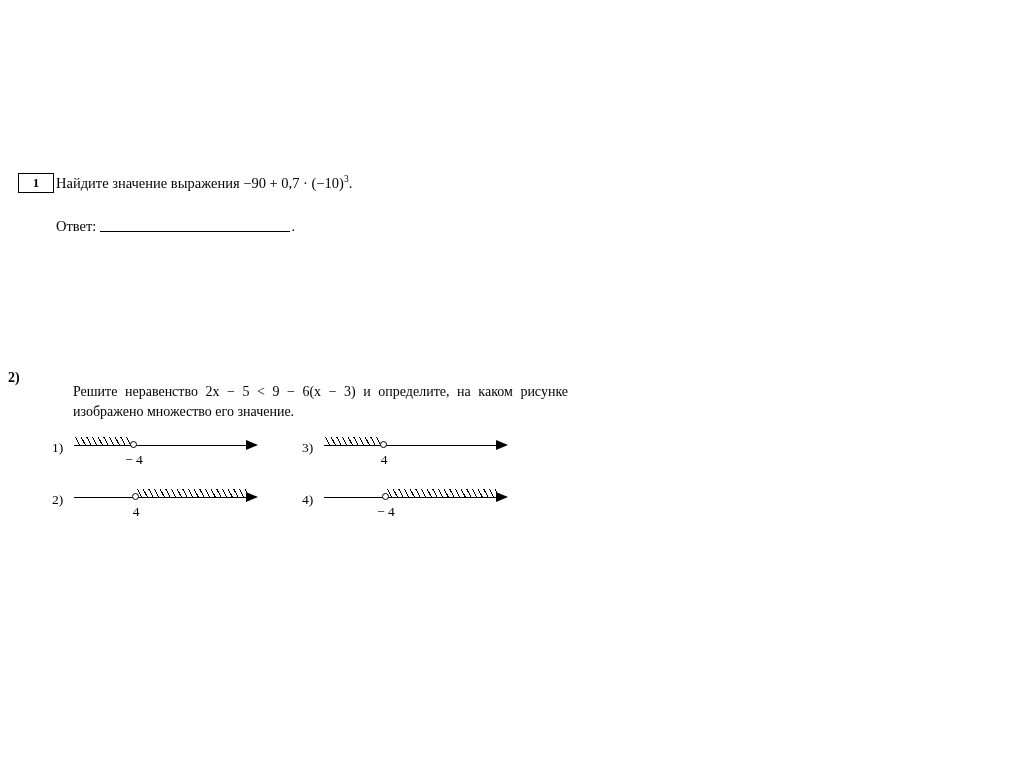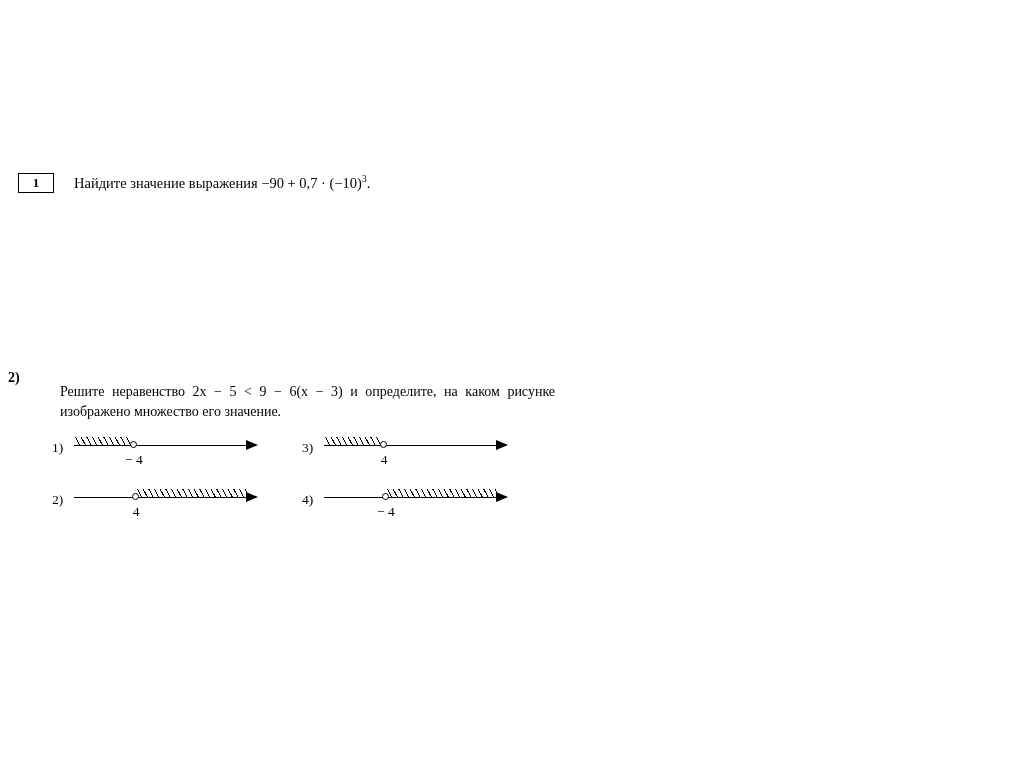--- a/index.html
+++ b/index.html
@@ -40,21 +40,21 @@
     border: 1px solid #000;
     box-sizing: border-box;
     font-size: 13px;
     font-weight: bold;
     text-align: center;
     line-height: 18px;
     font-family: "Liberation Serif", serif;
   }
   .task1-body {
     position: absolute;
-    left: 56px;
+    left: 38px;
     top: 0;
     width: 900px;
   }
   .stmt {
     font-size: 14.5px;
     line-height: 18px;
     white-space: nowrap;
   }
   .math {
     font-family: "Liberation Serif", serif;
@@ -84,21 +84,21 @@
   .task2-marker {
     position: absolute;
     left: 8px;
     top: 370px;
     font-size: 14px;
     font-weight: bold;
     font-family: "Liberation Serif", serif;
   }
   .task2 {
     position: absolute;
-    left: 60px;
+    left: 73px;
     top: 382px;
     width: 520px;
   }
   .task2 .stmt-line {
     font-size: 14px;
     line-height: 20px;
     text-align: justify;
     text-align-last: justify;
     width: 495px;
   }
@@ -180,20 +180,23 @@
 <body>
 
 <div class="page">
 
   <div class="task1">
     <div class="task-number-box">1</div>
     <div class="task1-body">
       <div class="stmt">
         <span>Найдите значение выражения</span>
         <span class="math math-upright">−90 + 0,7 · (−10)</span><sup class="exp">3</sup><span>.</span>
+      </div>
+      <div class="answer-line">
+        <span>Ответ:</span><span class="answer-rule"></span><span>.</span>
       </div>
     </div>
   </div>
 
   <div class="task2-marker">2)</div>
 
   <div class="task2">
     <div class="stmt-line">
       <span>Решите</span>
       <span>неравенство</span>

